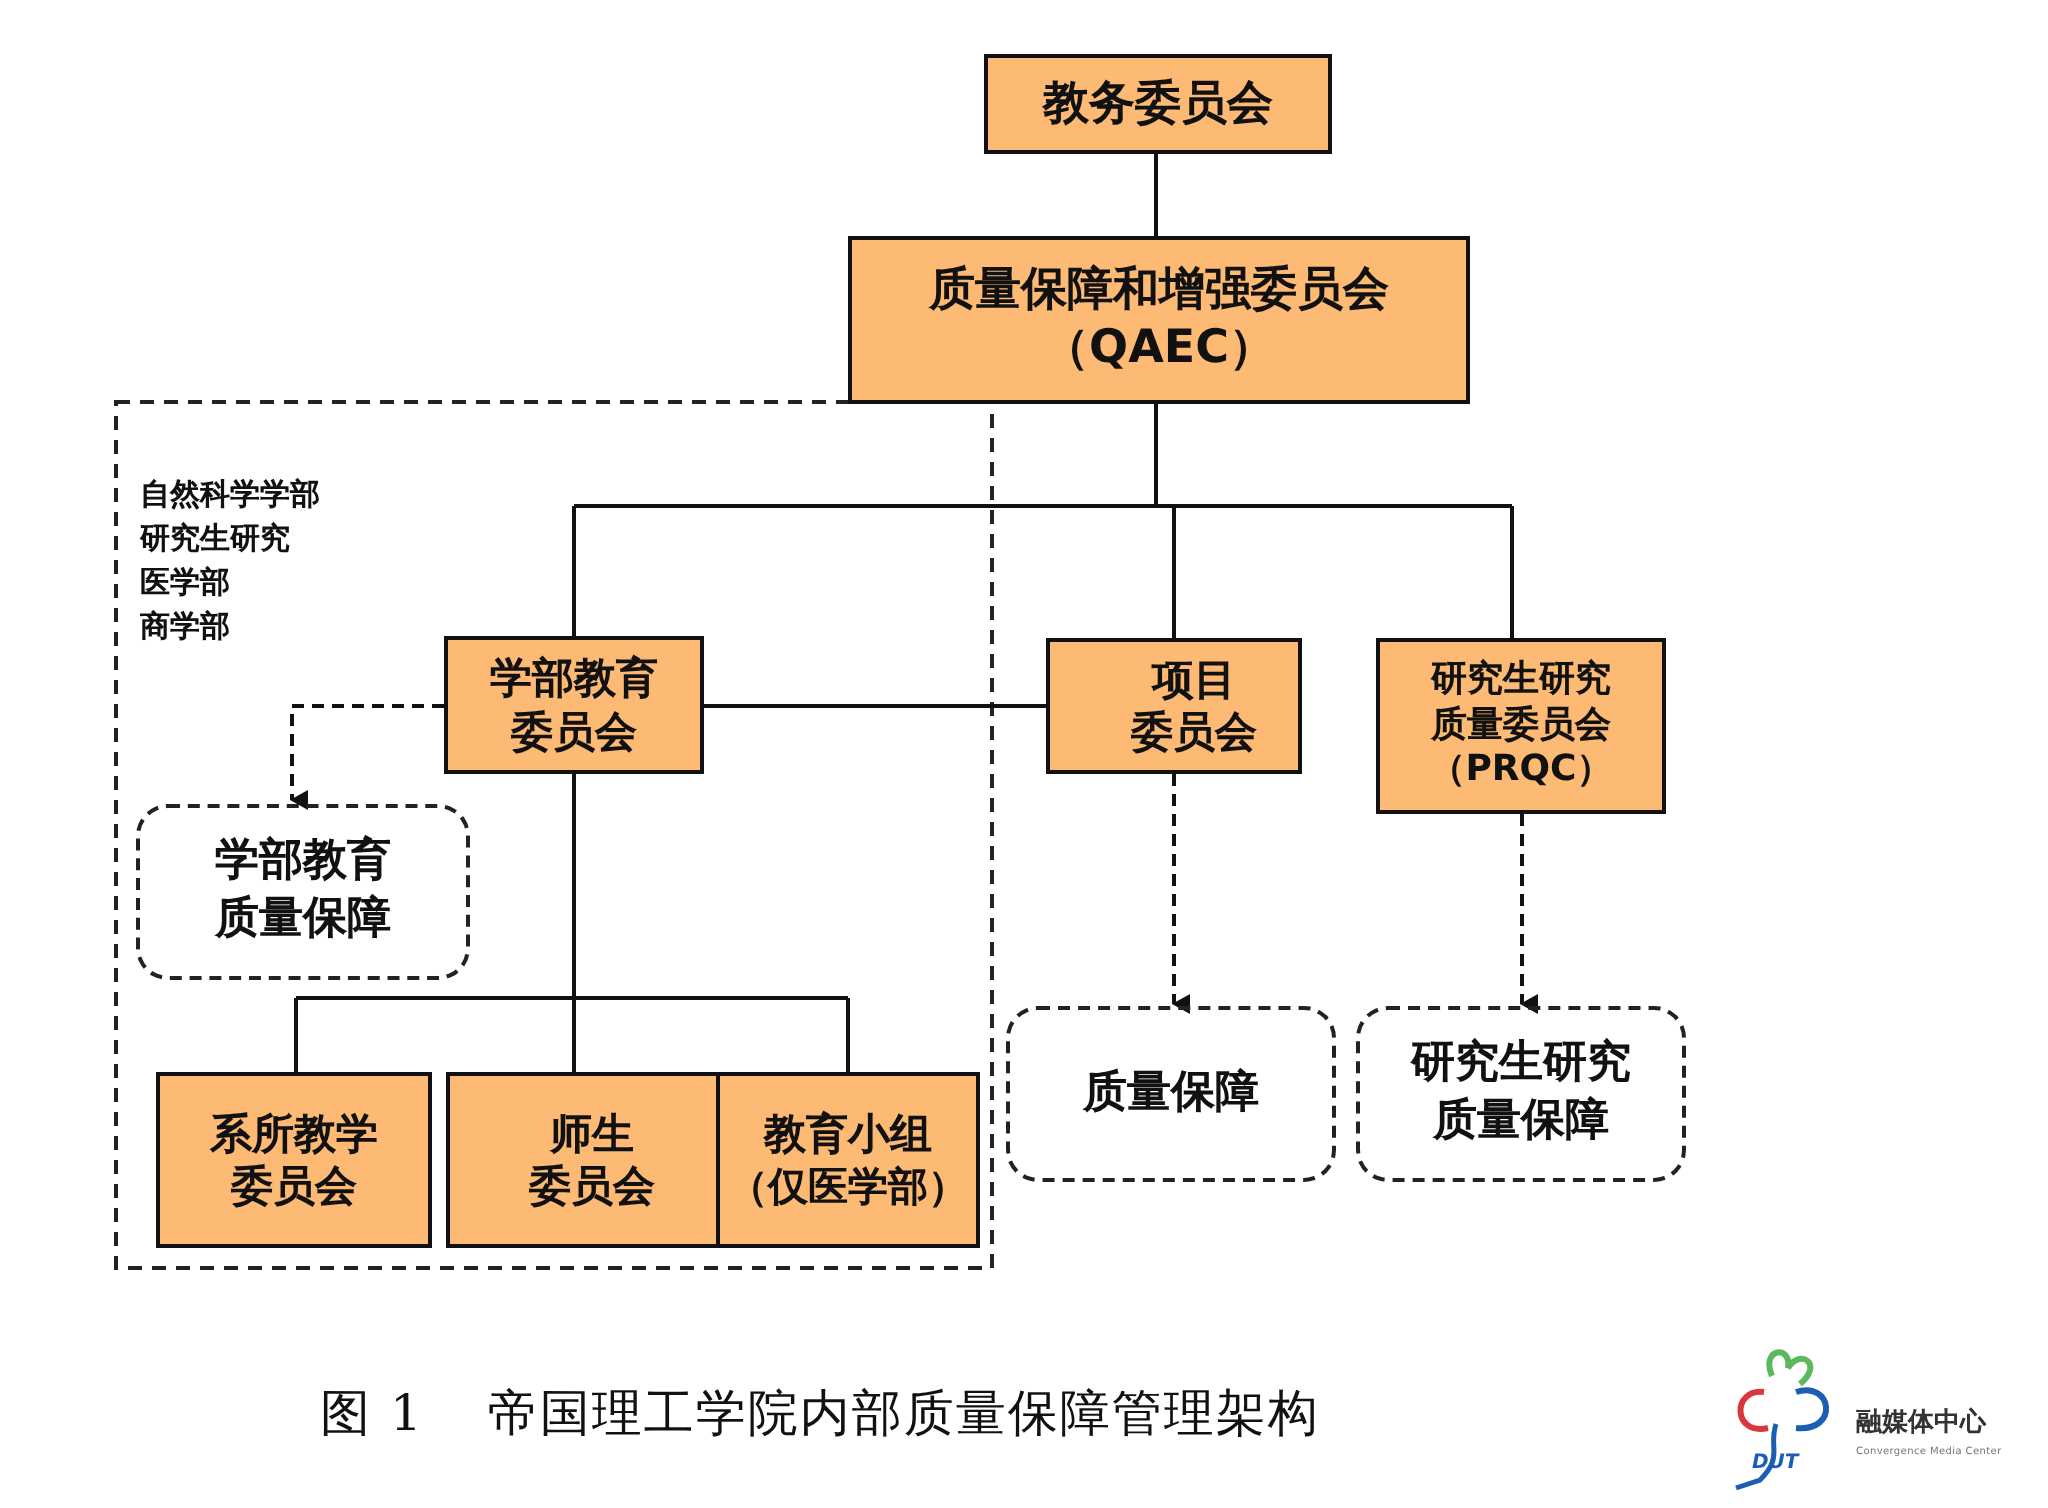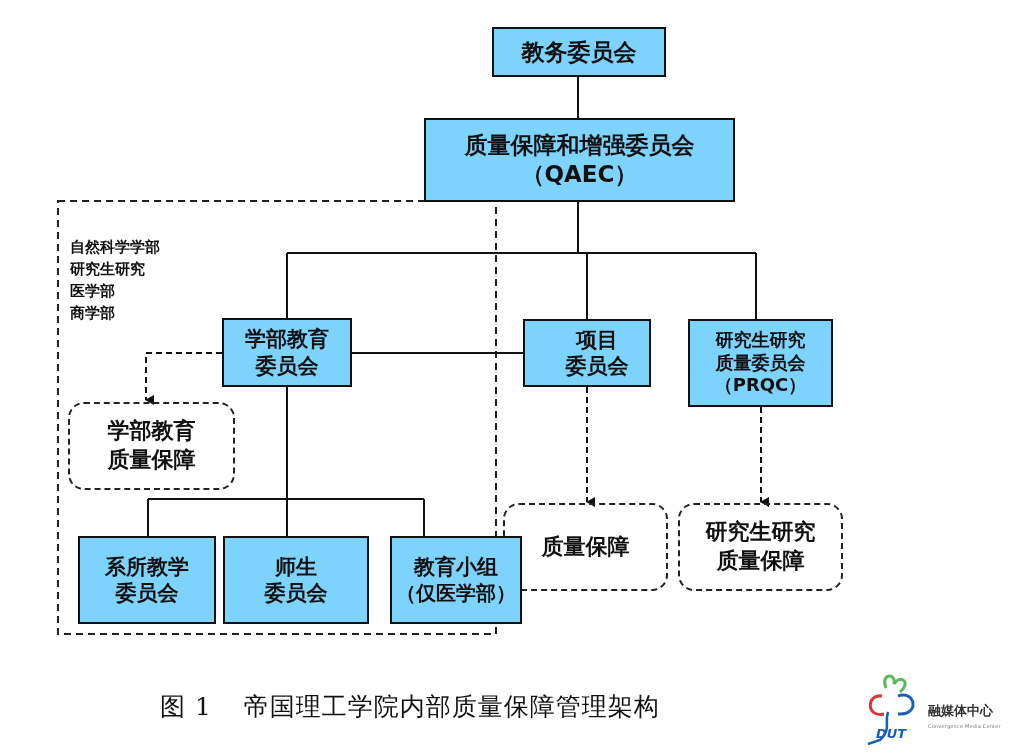--- a/index.html
+++ b/index.html
@@ -1,37 +1,37 @@
 <!DOCTYPE html>
 <html><head>
 <meta charset="utf-8">
 <style>
   html, body { margin: 0; padding: 0; background: #ffffff; }
   body { width: 1024px; height: 754px; position: relative; overflow: hidden;
          font-family: "DejaVu Sans", "Liberation Sans", sans-serif; color: #111; }
   svg.diagram { position: absolute; left: 0; top: 0; }
-  .box { position: absolute; box-sizing: border-box; border: 2px solid #111; background: #7dd3fc;
+  .box { position: absolute; box-sizing: border-box; border: 2px solid #111; background: #fdba74;
          display: flex; flex-direction: column; align-items: center; justify-content: center;
          font-weight: bold; text-align: center; line-height: 1.25; }
   .dbox { position: absolute; box-sizing: border-box; border: 2px dashed #222; border-radius: 16px;
           display: flex; flex-direction: column; align-items: center; justify-content: center;
           font-weight: bold; text-align: center; line-height: 1.3; font-size: 22px; }
   .line { display: block; white-space: nowrap; }
   .f24 { font-size: 23px; }
   .f22 { font-size: 21px; }
   .f18 { font-size: 18px; }
   .f17 { font-size: 20px; }
   .unit-list { position: absolute; left: 70px; top: 236px; font-size: 15px; font-weight: bold; line-height: 22px; }
   .caption { position: absolute; left: 160px; top: 690px; font-family: "DejaVu Serif", "Liberation Serif", serif;
              font-size: 25px; letter-spacing: 1px; }
   .caption .fig { margin-right: 32px; }
   .logo { position: absolute; left: 858px; top: 668px; width: 162px; height: 84px; }
   .logo-name { position: absolute; left: 70px; top: 34px; font-size: 13px; font-weight: bold; color: #333; }
   .logo-sub { position: absolute; left: 70px; top: 55px; font-size: 5px; color: #777; letter-spacing: 0.2px; }
-  .logo-dut { position: absolute; left: 18px; top: 58px; font-size: 13px; font-weight: bold; color: #1b5fb4; font-style: italic; }
+  .logo-dut { position: absolute; left: 18px; top: 58px; font-size: 10px; font-weight: bold; color: #1b5fb4; font-style: italic; }
 </style>
 </head>
 <body>
 
 <svg class="diagram" width="1024" height="754">
   <defs>
     <marker id="arrow" markerWidth="10" markerHeight="10" refX="5" refY="8" orient="auto" markerUnits="userSpaceOnUse">
       <path d="M0,0 L10,0 L5,9 Z" fill="#111"></path>
     </marker>
   </defs>
@@ -104,21 +104,21 @@
 <div class="box f22" style="left:78px; top:536px; width:138px; height:88px;">
   <span class="line">系所教学</span>
   <span class="line">委员会</span>
 </div>
 
 <div class="box f22" style="left:223px; top:536px; width:146px; height:88px;">
   <span class="line">师生</span>
   <span class="line">委员会</span>
 </div>
 
-<div class="box" style="left:358px; top:536px; width:132px; height:88px;margin-left:32px;">
+<div class="box" style="left:358px; top:536px; width:132px; height:88px;">
   <span class="line f22">教育小组</span>
   <span class="line f17">（仅医学部）</span>
 </div>
 
 <div class="caption">
   <span class="fig">图 1</span><span>帝国理工学院内部质量保障管理架构</span>
 </div>
 
 <div class="logo">
   <svg width="70" height="84" style="position:absolute;left:0;top:0;">

